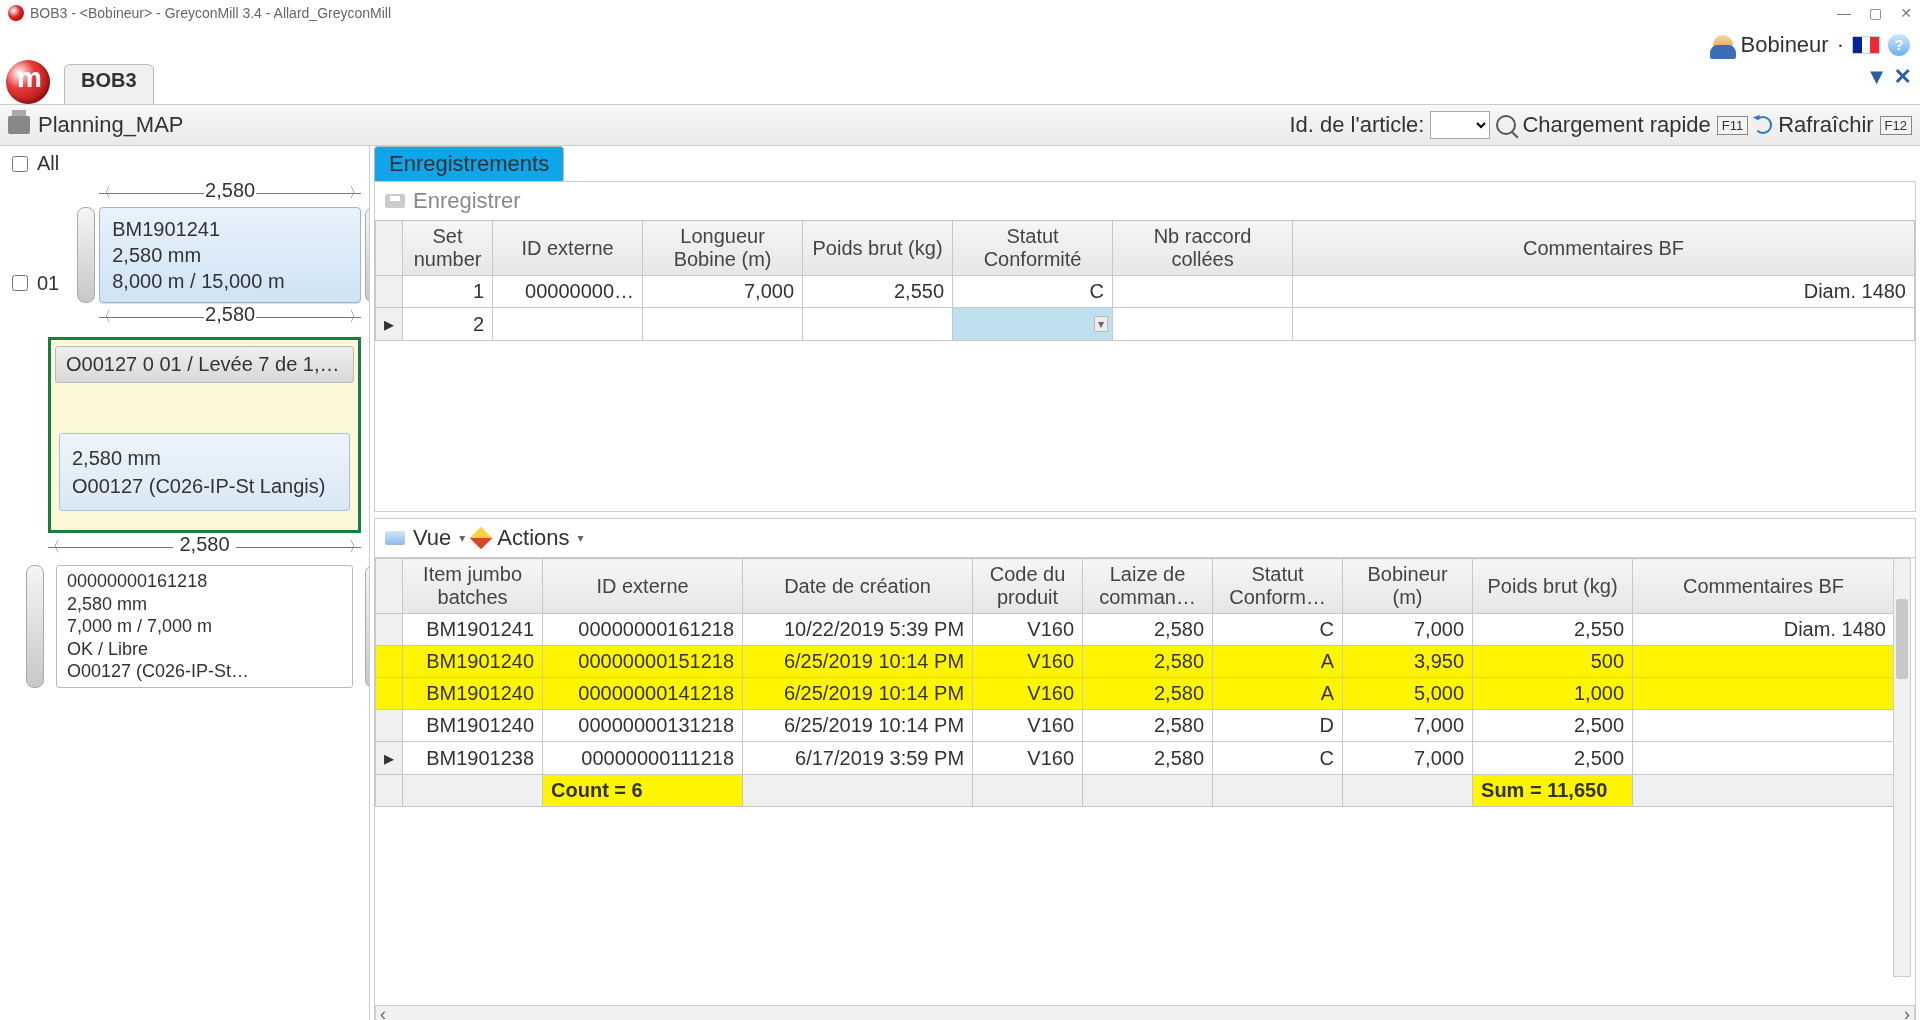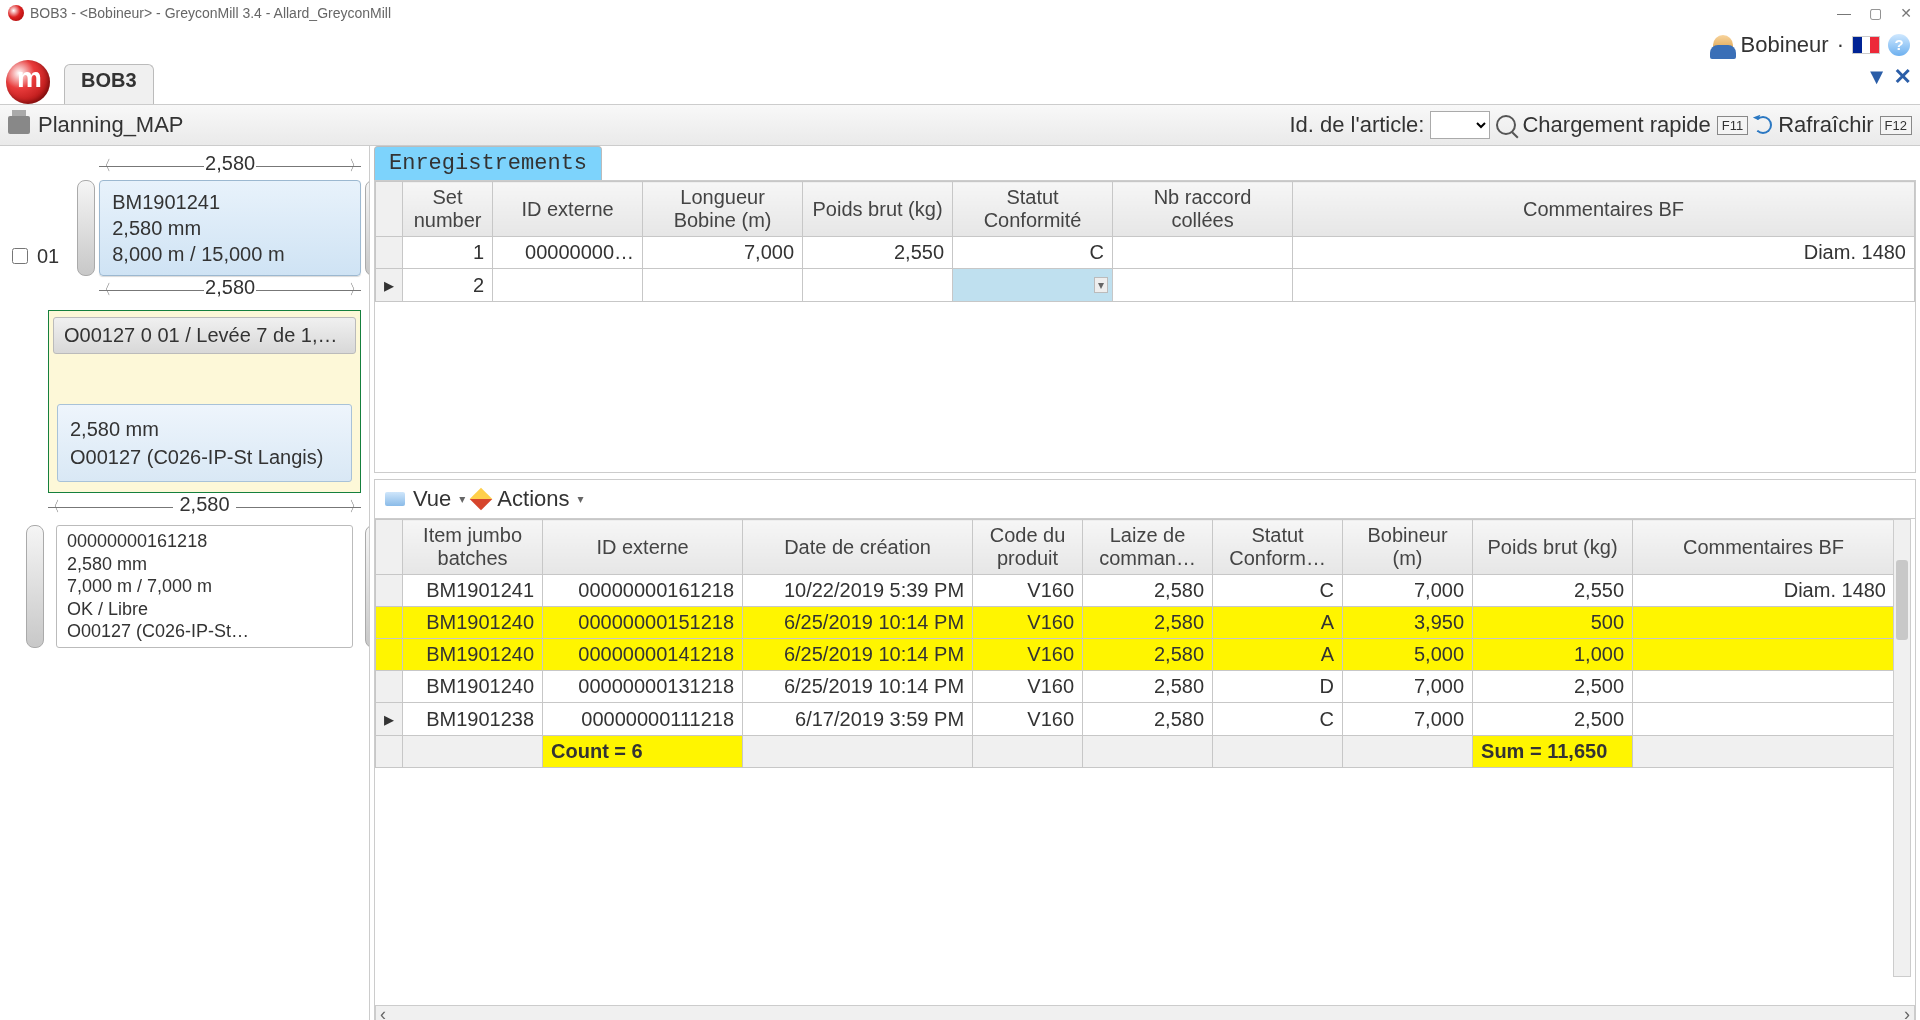--- a/index.html
+++ b/index.html
@@ -49,27 +49,27 @@
 .dim-label { text-align: center; font-size: 20px; position: relative; height: 28px; }
 .dim-label::before, .dim-label::after { content: ""; position: absolute; top: 50%; width: 40%; border-top: 1px solid #777; }
 .dim-label::before { left: 0; } .dim-label::after { right: 0; }
 .dim-label .arrow-l, .dim-label .arrow-r { position: absolute; top: 50%; transform: translateY(-50%); font-size: 14px; color: #777; }
 .dim-label .arrow-l { left: -2px; } .dim-label .arrow-r { right: -2px; }
 
 .jumbo { background: linear-gradient(#e8f2fb,#cfe3f4); border: 1px solid #9cb8d0; border-radius: 4px; padding: 8px 12px; font-size: 20px; line-height: 1.3; box-shadow: 0 1px 1px rgba(0,0,0,.15); position: relative; }
 .roll-side-l, .roll-side-r { position: absolute; top: 0; bottom: 0; width: 18px; background: linear-gradient(#f5f5f5,#c8c8c8); border: 1px solid #aaa; border-radius: 8px; }
 .roll-side-l { left: -22px; } .roll-side-r { right: -22px; }
 
-.yellow-area { background: #fdf8d8; border: 1px solid #15803d; margin-top: 6px; padding-bottom: 2px; }
+.yellow-area { background: #fdf8d8; border: 3px solid #15803d; margin-top: 6px; padding-bottom: 11px; }
 .order-bar { background: linear-gradient(#f0f0f0,#d8d8d8); border: 1px solid #bbb; border-radius: 3px; padding: 6px 10px; font-size: 20px; margin: 6px 4px; }
 .info-box { background: linear-gradient(#eef5fc,#d9e8f5); border: 1px solid #a8c2d8; border-radius: 3px; padding: 10px 12px; font-size: 20px; line-height: 1.4; margin: 50px 8px 8px; }
 .last-box { background: #fff; border: 1px solid #bbb; border-radius: 3px; padding: 4px 10px; font-size: 18px; line-height: 1.25; margin: 4px 8px; }
 
 
-.panel-tab { display: inline-block; border: 1px solid #bbb; border-bottom: none; background: #7dd3fc; padding: 4px 14px; font-size: 22px; border-radius: 4px 4px 0 0; margin-left: 4px; font-family: Liberation Mono, monospace; }
+.panel-tab { display: inline-block; border: 1px solid #bbb; border-bottom: none; background: #0ea5e9; padding: 4px 14px; font-size: 22px; border-radius: 4px 4px 0 0; margin-left: 4px; }
 .panel { border: 1px solid #ccc; margin: 0 4px; }
 .enreg-bar { padding: 6px 10px; font-size: 22px; color: #8a8a8a; display: flex; align-items: center; gap: 8px; }
 .enreg-bar .disk { width: 20px; height: 14px; background: #ccc; border-radius: 2px; position: relative; }
 .enreg-bar .disk::after { content: ""; position: absolute; top: 2px; left: 5px; width: 10px; height: 5px; background: #fff; }
 
 table.grid { border-collapse: collapse; width: 100%; font-size: 20px; }
 table.grid th, table.grid td { border: 1px solid #c7c7c7; padding: 4px 8px; text-align: right; background: #fff; }
 table.grid th { background: linear-gradient(#f6f6f6,#e6e6e6); text-align: center; font-weight: 400; color: #444; line-height: 1.15; }
 table.grid td.l { text-align: right; }
 table.grid .rowhead { width: 18px; background: #f0f0f0; }
@@ -137,20 +137,24 @@
     <span class="fkey">F11</span>
     <span class="refresh-icon"></span>
     <span>Rafraîchir</span>
     <span class="fkey">F12</span>
   </div>
 </div>
 
 <div class="body">
 
   <div class="sidebar">
+    <label class="checkrow">
+      <input type="checkbox" style="">
+      <span>All</span>
+    </label>
 
     <div style="display:flex;">
       <label class="checkrow" style="margin-top:60px;">
         <input type="checkbox" style="">
         <span>01</span>
       </label>
       <div class="jumbo-wrap" style="flex:1;">
         <div class="dim-label">
           <span class="arrow-l">〈</span><span>2,580</span><span class="arrow-r">〉</span>
         </div>
@@ -191,20 +195,24 @@
       </div>
       <span class="roll-side-r"></span>
     </div>
   </div>
 
   <div class="main">
     <div>
       <span class="panel-tab">Enregistrements</span>
     </div>
     <div class="panel" style="flex:0 0 auto;">
+      <div class="enreg-bar">
+        <span class="disk"></span>
+        <span>Enregistrer</span>
+      </div>
       <table class="grid">
         <thead>
           <tr>
             <th class="rowhead"></th>
             <th style="width:90px">Set number</th>
             <th style="width:150px">ID externe</th>
             <th style="width:160px">Longueur Bobine (m)</th>
             <th style="width:150px">Poids brut (kg)</th>
             <th style="width:160px">Statut Conformité</th>
             <th style="width:180px">Nb raccord collées</th>

